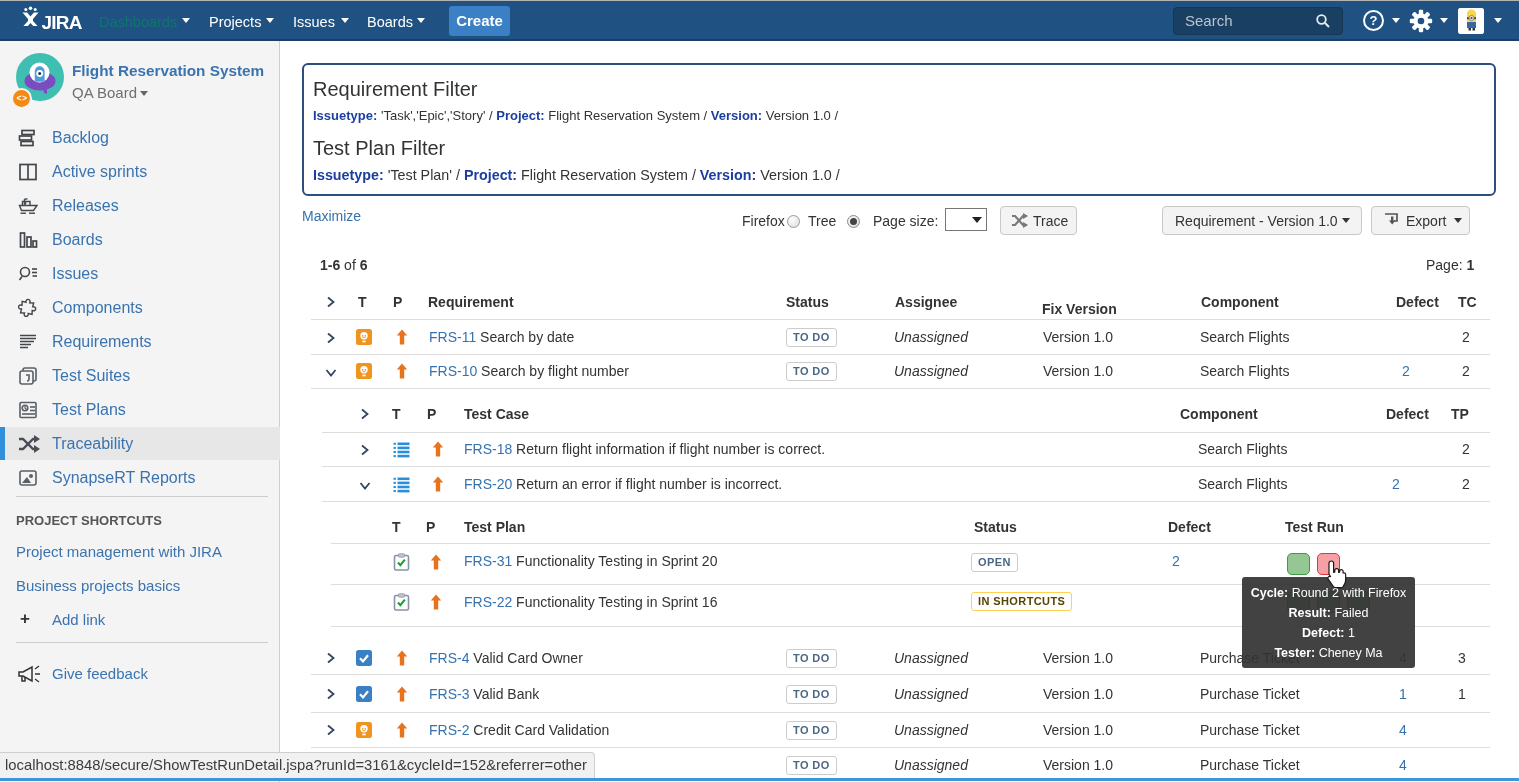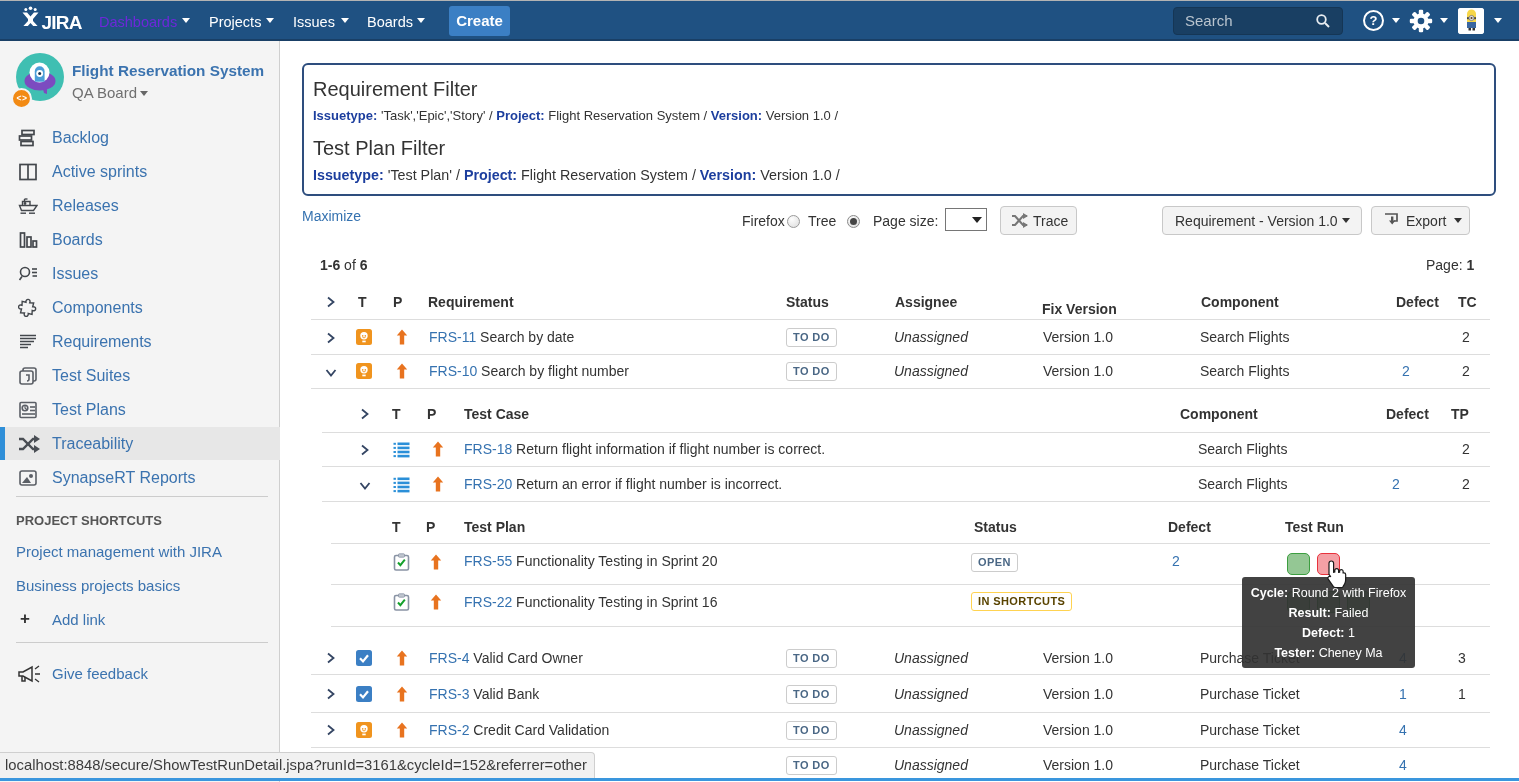--- a/index.html
+++ b/index.html
@@ -23,21 +23,21 @@
         <g fill="#fff">
           <circle cx="-2.2" cy="3.6" r="1.5"></circle>
           <circle cx="2.5" cy="2.3" r="1.8"></circle>
           <circle cx="7.2" cy="3.6" r="1.5"></circle>
           <path d="M-5.5 6.5h4.6l3.4 4 3.4-4h4.6l-5.5 6.5v2l4.6 5h-4.4l-2.7-3-2.7 3h-4.4l4.6-5v-2z"></path>
           <path d="M0.4 8.7l2.1 2.5 2.1-2.5-2.1 4.4z"></path>
           <text x="13.5" y="22.5" font-family="Liberation Sans,sans-serif" font-size="19px" font-weight="bold" letter-spacing="-0.8">JIRA</text>
         </g>
       </g>
     </svg></div>
-<div class="t navitem" style="left:99px;top:12px;color:#6d28d9;font-size:14.5px">Dashboards</div>
+<div class="t navitem" style="left:99px;top:12px;color:#0f766e;font-size:14.5px">Dashboards</div>
 <div class="caret" style="left:182px;top:18px"></div>
 <div class="t navitem" style="left:209px;top:12px;color:#fff;font-size:14.5px">Projects</div>
 <div class="caret" style="left:266px;top:18px"></div>
 <div class="t navitem" style="left:293px;top:12px;color:#fff;font-size:14.5px">Issues</div>
 <div class="caret" style="left:341px;top:18px"></div>
 <div class="t navitem" style="left:367px;top:12px;color:#fff;font-size:14.5px">Boards</div>
 <div class="caret" style="left:417px;top:18px"></div>
 <div class="abs" style="left:449px;top:6px;width:61px;height:30px;background:#3b7fc4;border-radius:3px;color:#fff;font-weight:bold;font-size:15px;text-align:center;line-height:30px">Create</div>
 <div class="abs" style="left:1173px;top:7px;width:170px;height:28px;background:#193f63;border:1px solid #153655;border-radius:4px"></div>
 <div class="t" style="left:1185px;top:11px;color:#b9c4ce;font-size:15px">Search</div>
@@ -381,21 +381,21 @@
 <div class="hline" style="left:331px;top:543px;width:1159px"></div>
 
 <svg class="abs" style="left:393px;top:553px" width="17" height="18" viewBox="0 0 17 18">
       <rect x="1.5" y="2.5" width="14" height="14.5" rx="1.5" fill="#fff" stroke="#8993a4" stroke-width="1.6"></rect>
       <rect x="5.5" y="0.8" width="6" height="3.4" rx="0.8" fill="#c1c7d0" stroke="#8993a4" stroke-width="0.8"></rect>
       <path d="M5 9.5l2.4 2.6 4.4-5.4" stroke="#14a02c" stroke-width="2" fill="none"></path>
     </svg>
 <svg class="abs" style="left:428px;top:554px" width="16" height="16" viewBox="0 0 16 16">
       <path fill="#e8731f" d="M8 0.6l5.2 6h-3v8.8H5.8V6.6h-3z"></path>
     </svg>
-<div class="t" style="left:464px;top:551px"><span class="link">FRS-55</span> Functionality Testing in Sprint 20</div>
+<div class="t" style="left:464px;top:551px"><span class="link">FRS-31</span> Functionality Testing in Sprint 20</div>
 <div class="loz" style="left:971px;top:553px">OPEN</div>
 <div class="t link" style="left:1166px;top:551px;width:20px;text-align:center">2</div>
 <div class="abs sqg" style="left:1287px;top:553px"></div>
 <div class="abs sqr" style="left:1317px;top:553px"></div>
 <div class="hline" style="left:331px;top:584px;width:1159px"></div>
 
 <svg class="abs" style="left:393px;top:593px" width="17" height="18" viewBox="0 0 17 18">
       <rect x="1.5" y="2.5" width="14" height="14.5" rx="1.5" fill="#fff" stroke="#8993a4" stroke-width="1.6"></rect>
       <rect x="5.5" y="0.8" width="6" height="3.4" rx="0.8" fill="#c1c7d0" stroke="#8993a4" stroke-width="0.8"></rect>
       <path d="M5 9.5l2.4 2.6 4.4-5.4" stroke="#14a02c" stroke-width="2" fill="none"></path>

